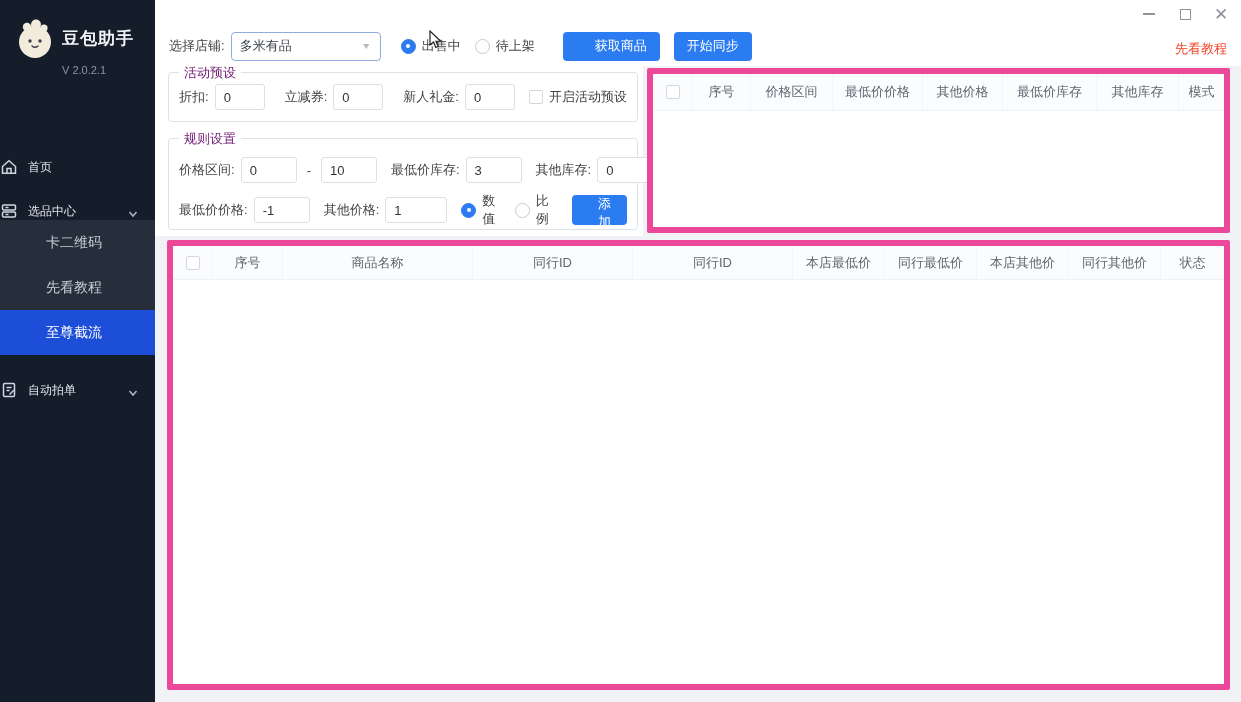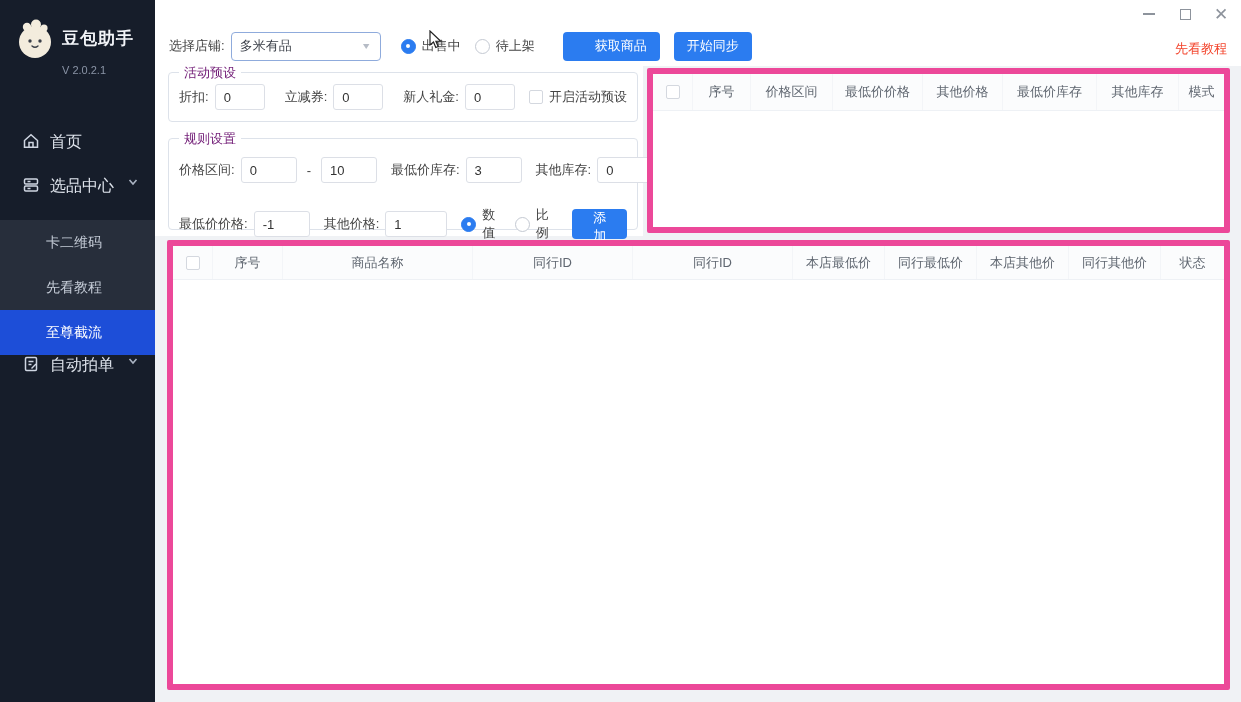--- a/index.html
+++ b/index.html
@@ -7,21 +7,21 @@
   body { font-family:"Liberation Sans","DejaVu Sans",sans-serif; font-size:13px; color:#333; background:#f0f2f5; }
   .app { position:relative; width:1241px; height:702px; }
 
   
   .sidebar { position:absolute; left:0; top:0; width:155px; height:702px; background:#161d2a; color:#dfe4ec; }
   .logo-row { display:flex; align-items:center; padding:16px 0 0 14px; }
   .logo-avatar { width:42px; height:44px; flex:0 0 auto; }
   .app-title { font-size:17px; font-weight:bold; color:#f2f4f8; margin-left:6px; letter-spacing:1px; }
   .version { margin:4px 0 0 62px; font-size:11px; color:#8a94a6; }
   .nav { position:absolute; top:132px; left:0; width:155px; }
-  .nav-item { height:44px; display:flex; align-items:flex-start; padding-left:22px; font-size:16px; cursor:pointer; }
+  .nav-item { height:44px; display:flex; align-items:flex-end; font-size:12px; cursor:pointer; }
   .nav-item .nicon { width:18px; height:18px; margin-right:10px; flex:0 0 auto; }
   .nav-item .chev { margin-left:auto; margin-right:16px; width:12px; height:12px; }
   .submenu { background:#272e3b; }
   .submenu-item { height:45px; display:flex; align-items:center; padding-left:46px; font-size:14px; color:#c6cdd8; cursor:pointer; }
   .submenu-item.active { background:#1d4ed8; color:#ffffff; }
 
   
   .main { position:absolute; left:155px; top:0; width:1086px; height:702px; background:#f0f2f5; }
   .top-strip { position:absolute; left:0; top:0; width:1086px; height:66px; background:#ffffff; }
   .left-panel-bg { position:absolute; left:0; top:0; width:488px; height:236px; background:#ffffff; }
@@ -44,25 +44,25 @@
   .btn { height:29px; background:#2b7cf0; color:#fff; border:none; border-radius:4px; padding:0 13px; font-size:13px; font-family:inherit; cursor:pointer; }
   .tutorial { position:absolute; top:40px; right:14px; color:#f3442c; font-size:13px; cursor:pointer; z-index:3; }
 
   .fieldset { position:absolute; border:1px solid #dde2ea; border-radius:4px; background:#fff; }
   .legend { position:absolute; top:-9px; left:10px; background:#fff; padding:0 5px; font-size:13px; color:#701a75; }
   .fs-activity { left:13px; top:72px; width:470px; height:50px; }
   .fs-activity .frow { display:flex; align-items:center; height:100%; padding:0 10px; }
   .fs-rules { left:13px; top:138px; width:470px; height:92px; }
   .fs-rules .frow { display:flex; align-items:center; height:30px; padding:0 10px; }
   .fs-rules .frow.r1 { margin-top:16px; }
-  .fs-rules .frow.r2 { margin-top:24px; }
+  .fs-rules .frow.r2 { margin-top:10px; }
   .inp { height:26px; border:1px solid #dcdfe6; border-radius:3px; padding:0 8px; font-size:13px; color:#333; font-family:inherit; background:#fff; }
   .w50 { width:50px; } .w56 { width:56px; } .w62 { width:62px; }
   .checkbox { width:14px; height:14px; border:1px solid #d4d8df; border-radius:2px; background:#fff; flex:0 0 auto; cursor:pointer; }
-  .gap6 { margin-left:6px; } .gap10 { margin-left:10px; } .gap14 { margin-left:14px; } .gap18 { margin-left:20px; }
+  .gap6 { margin-left:6px; } .gap10 { margin-left:10px; } .gap14 { margin-left:14px;text-align:right; } .gap18 { margin-left:20px; }
 
   
   .panel { position:absolute; background:#fff; border:6px solid #ec4899; border-radius:2px; overflow:hidden; }
   .rules-panel { left:492px; top:68px; width:583px; height:165px; }
   .products-panel { left:12px; top:240px; width:1063px; height:450px; }
   .thead { display:flex; align-items:center; background:#fbfcfd; border-bottom:1px solid #eef1f5; }
   .rules-panel .thead { height:37px; }
   .products-panel .thead { height:34px; }
   .th { display:flex; align-items:center; justify-content:center; color:#5f6670; font-size:13px; height:100%; border-right:1px solid #f3f5f8; }
   .th:last-child { border-right:none; }

